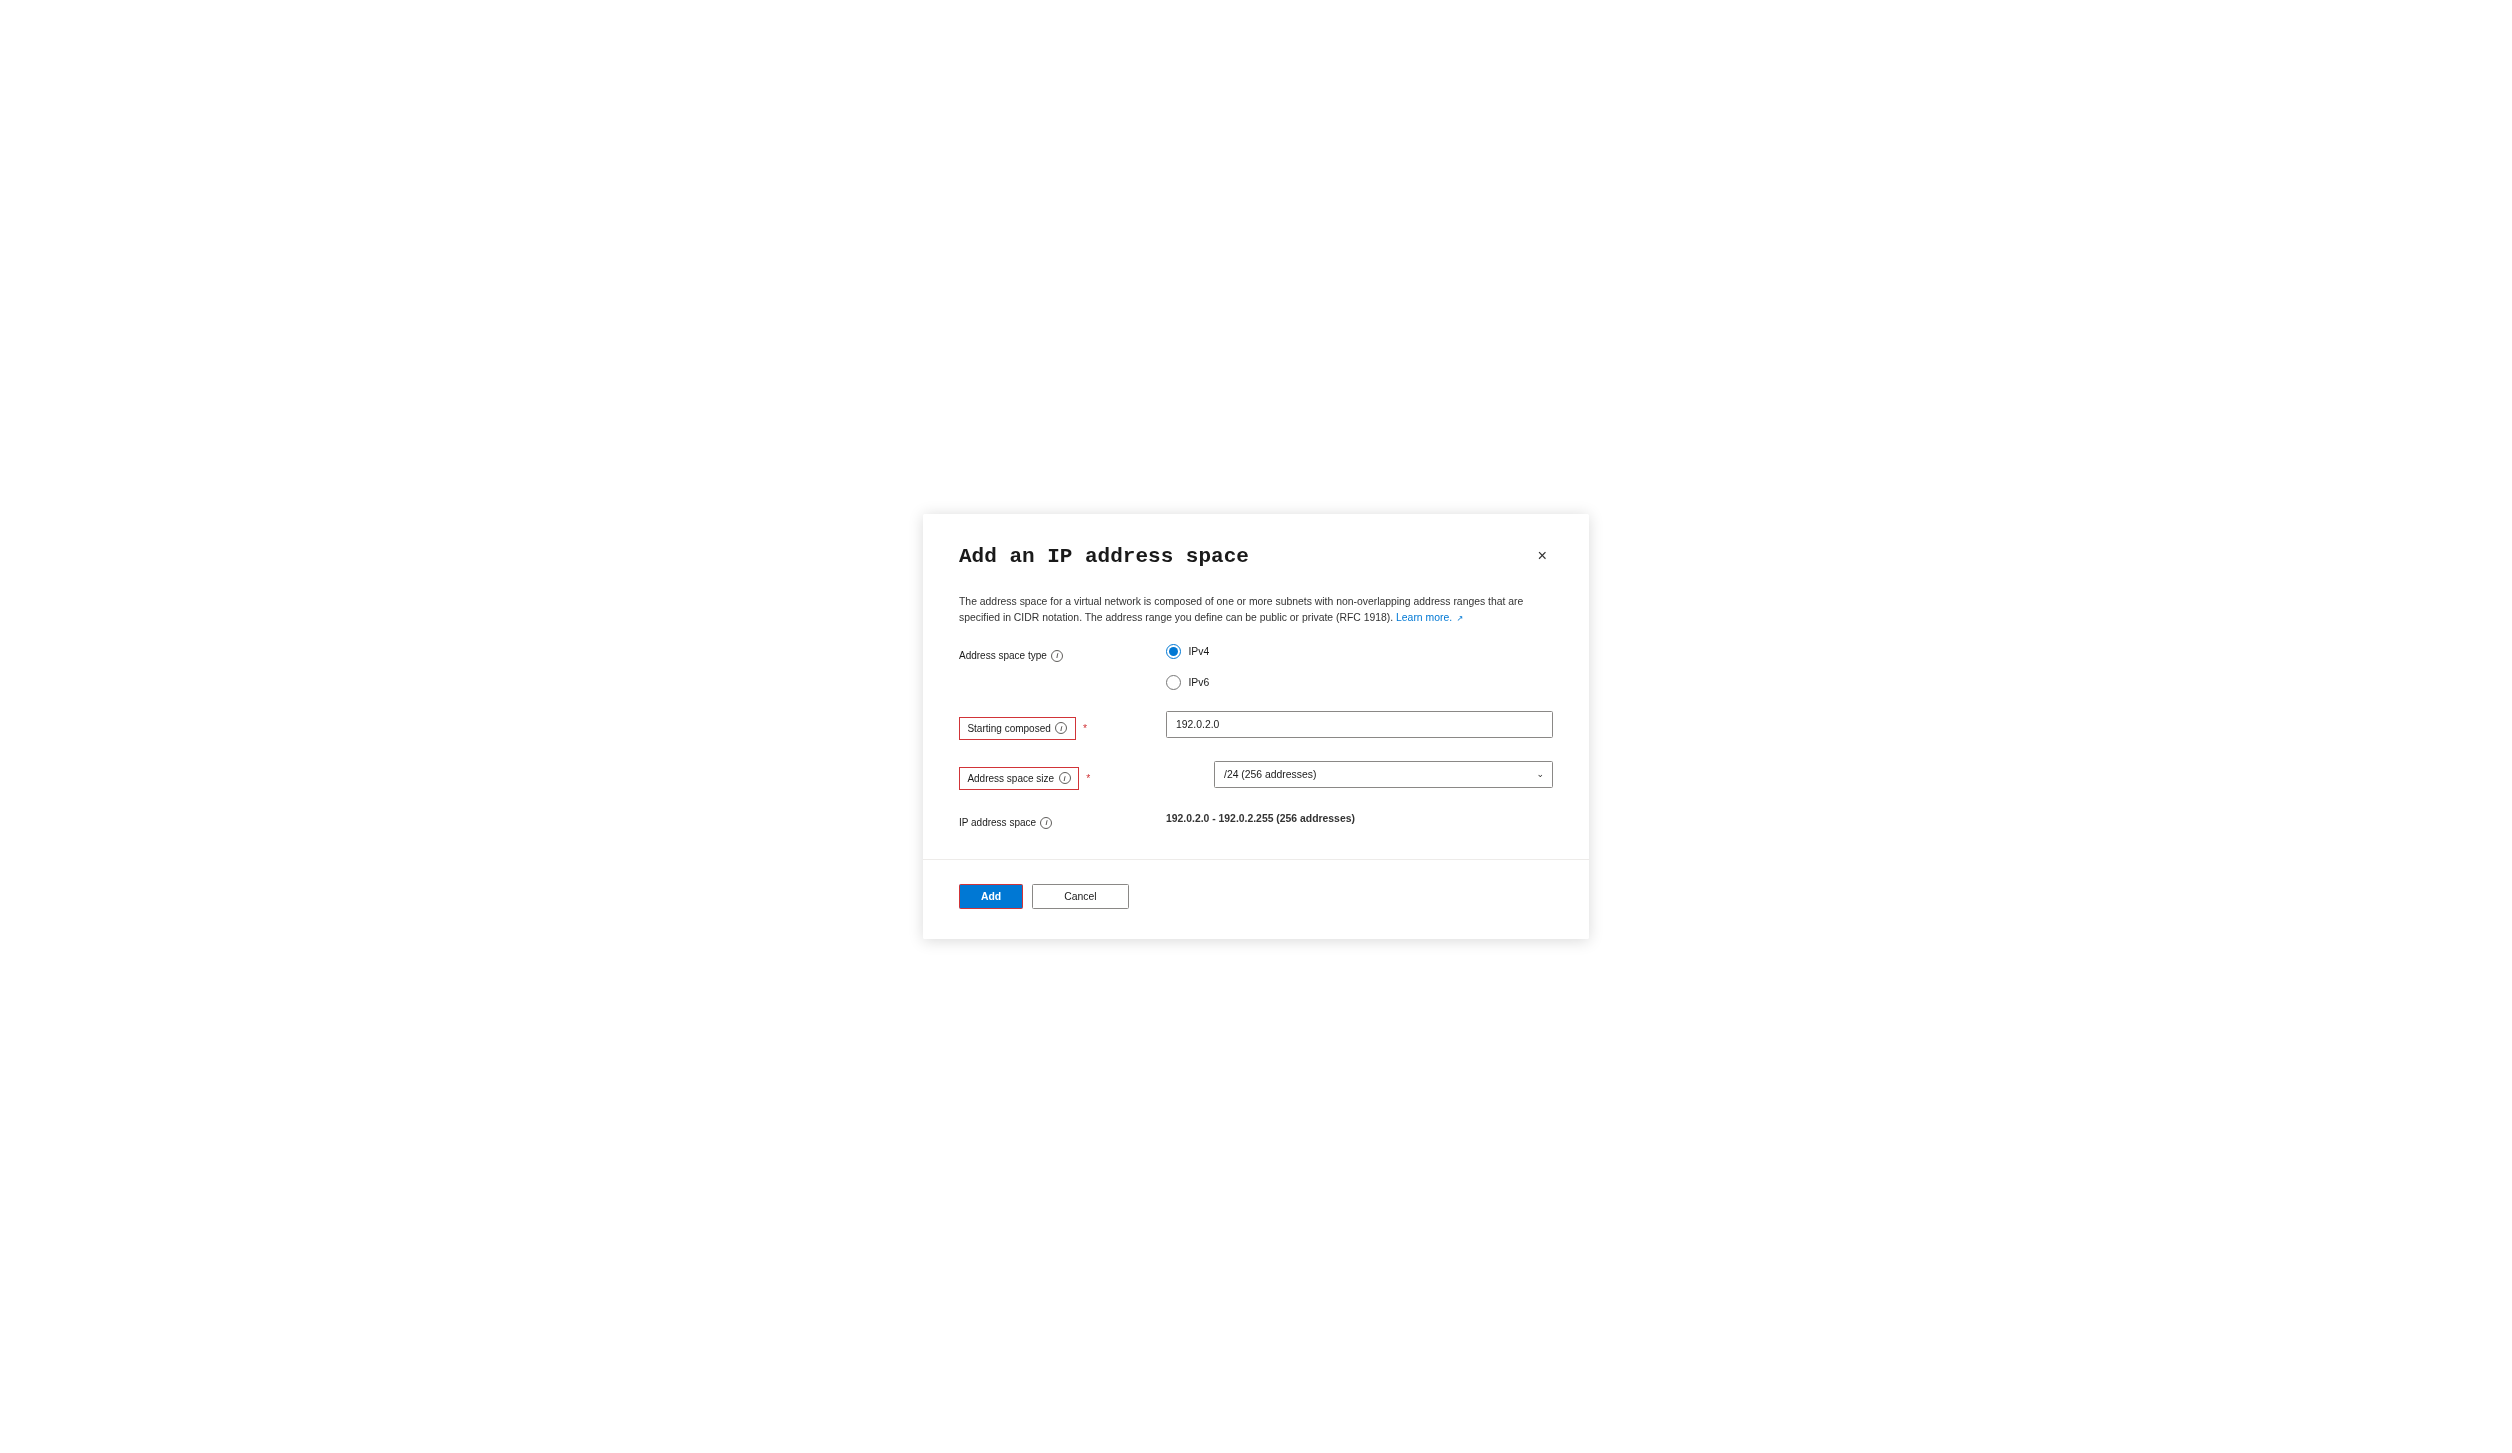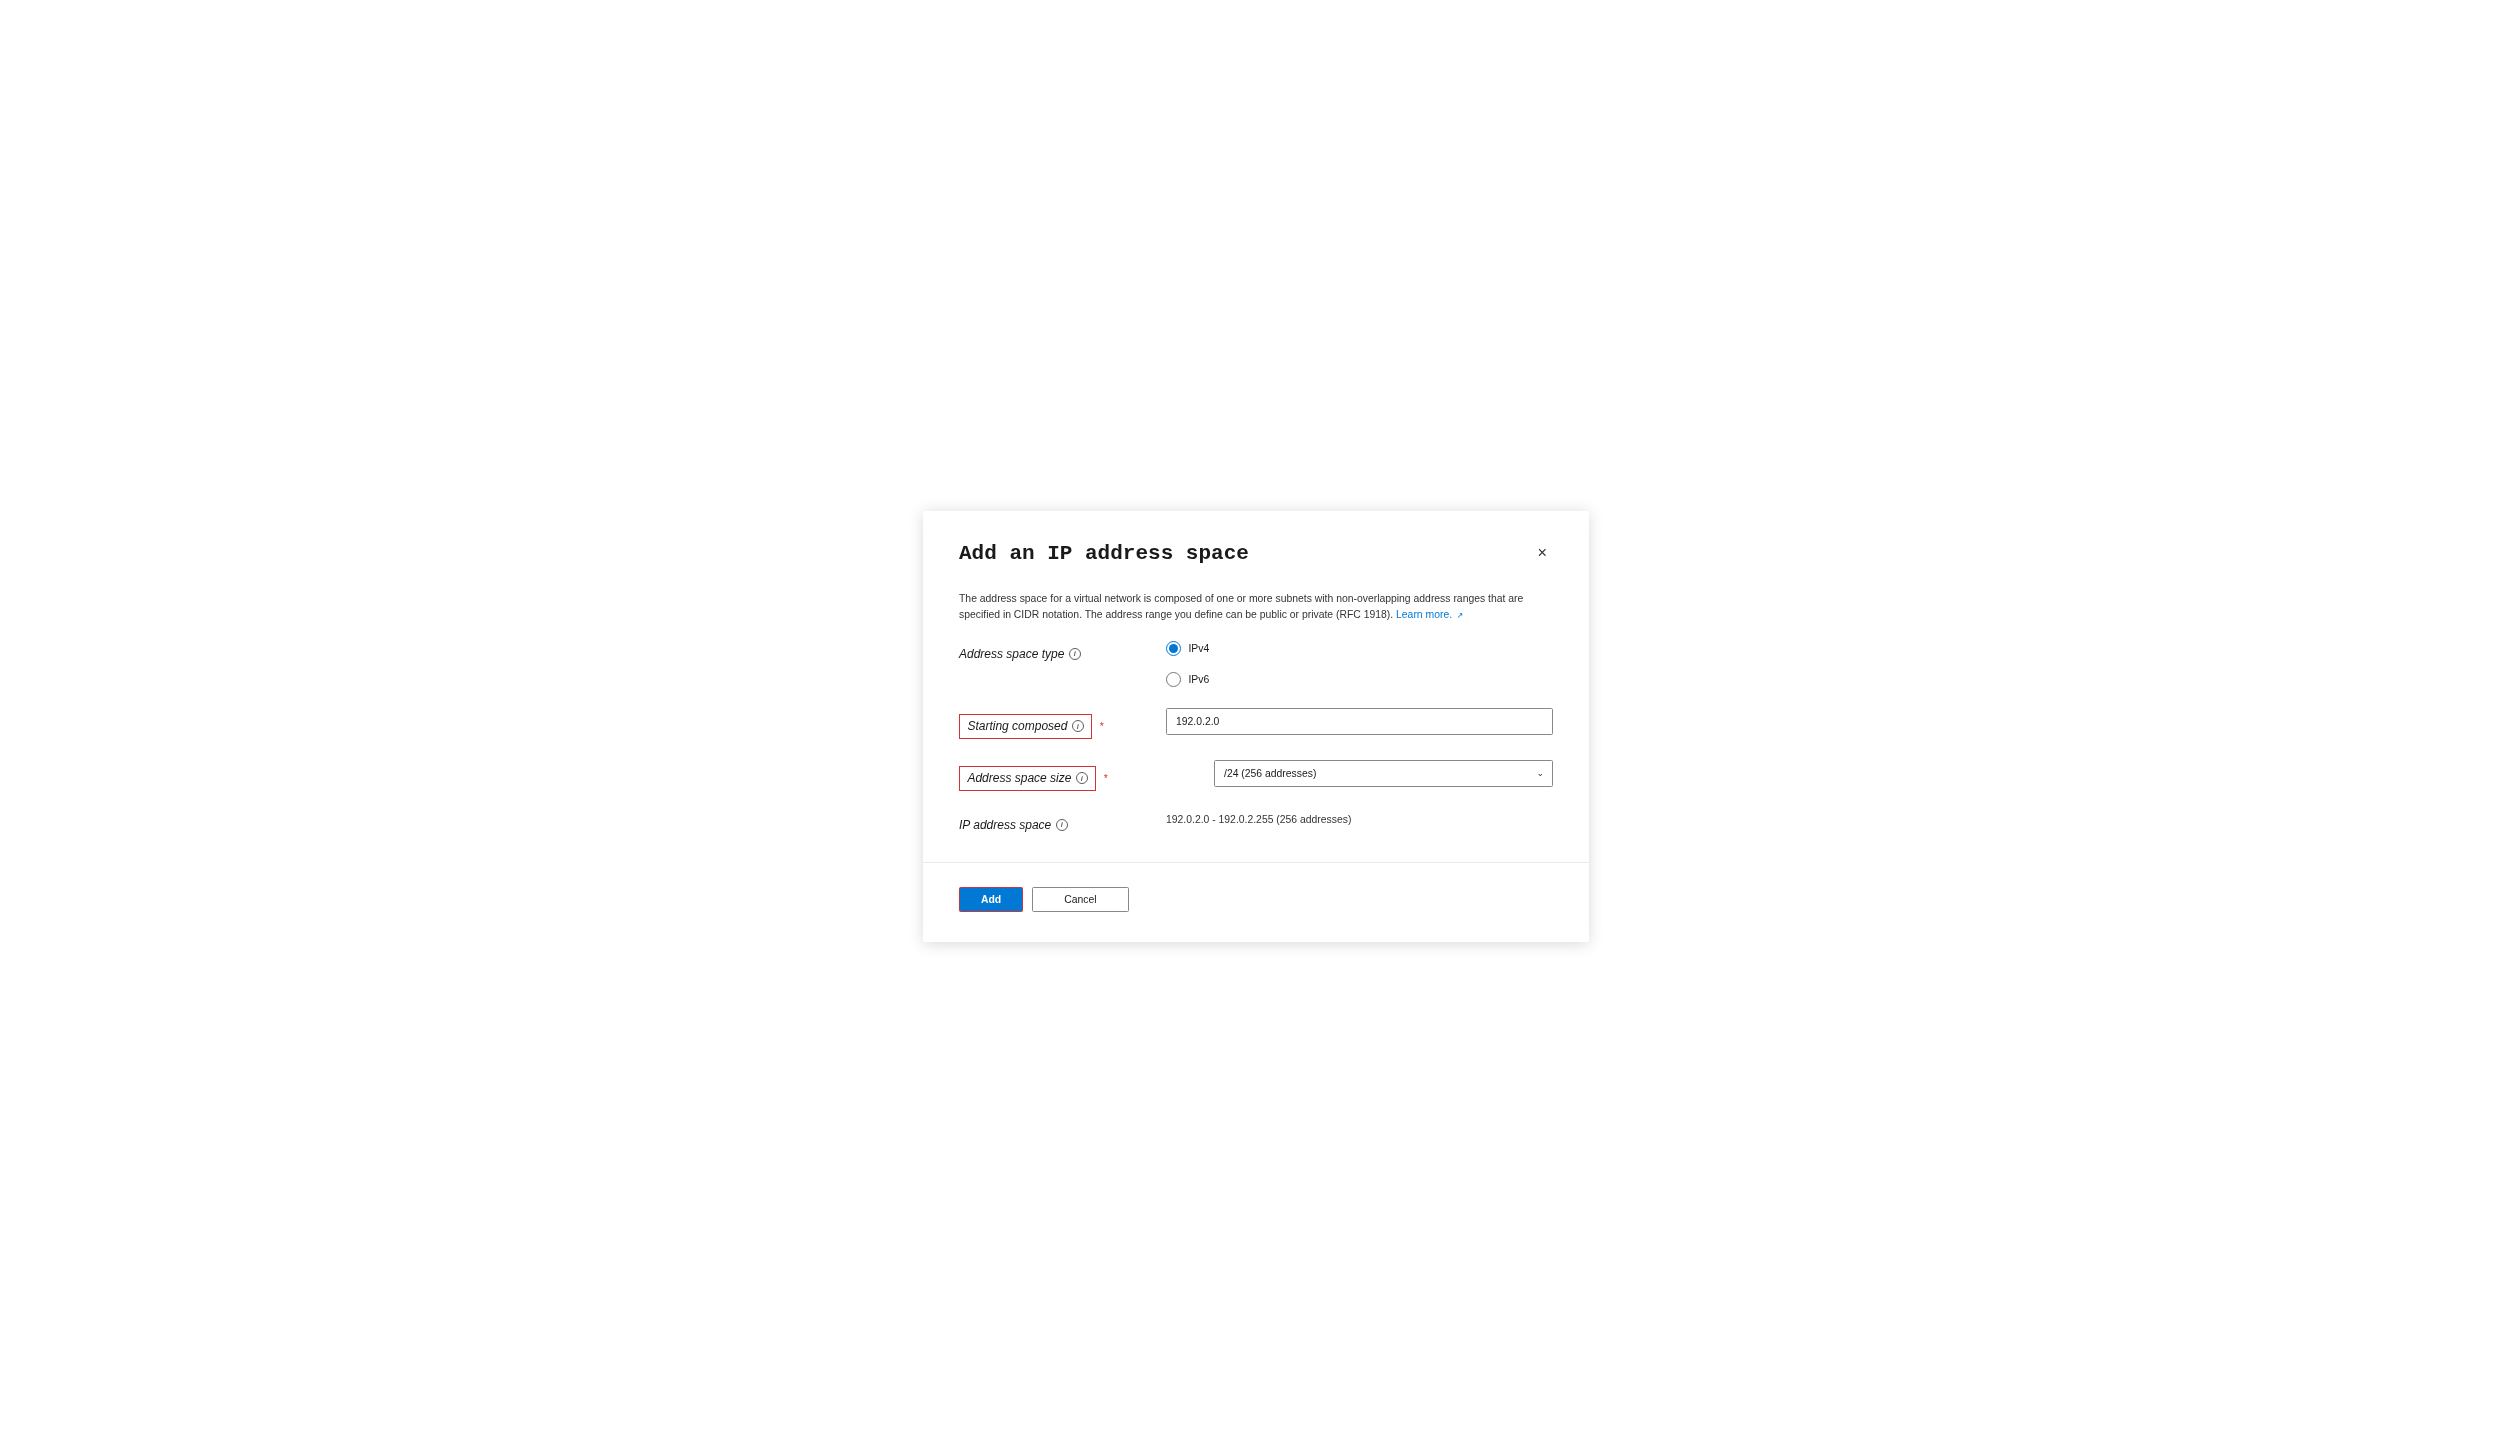--- a/index.html
+++ b/index.html
@@ -81,24 +81,23 @@
     .form-label-col {
       width: 207px;
       min-width: 207px;
       padding-top: 6px;
       display: flex;
       align-items: center;
       gap: 4.4px;
     }
 
     .form-label {
-      font-size: 12px;
+      font-size: 10px;
       color: #1a1a1a;
       font-weight: 400;
-      font-style: italic;
     }
 
     .form-label-highlighted {
       border: 1.5px solid #d13438;
       padding: 4.4px 7.4px;
       display: flex;
       align-items: center;
       gap: 4.4px;
     }
 
@@ -192,20 +191,21 @@
       transform: translateY(-50%);
       pointer-events: none;
       color: #333;
       font-size: 9px;
     }
 
     .ip-space-value {
       font-size: 10.4px;
       color: #333;
       padding-top: 6px;
+      font-weight: bold;
     }
 
     .divider {
       border: none;
       border-top: 0.7px solid #edebe9;
       margin: 30px -36px 24px -36px;
     }
 
     .dialog-footer {
       display: flex;

